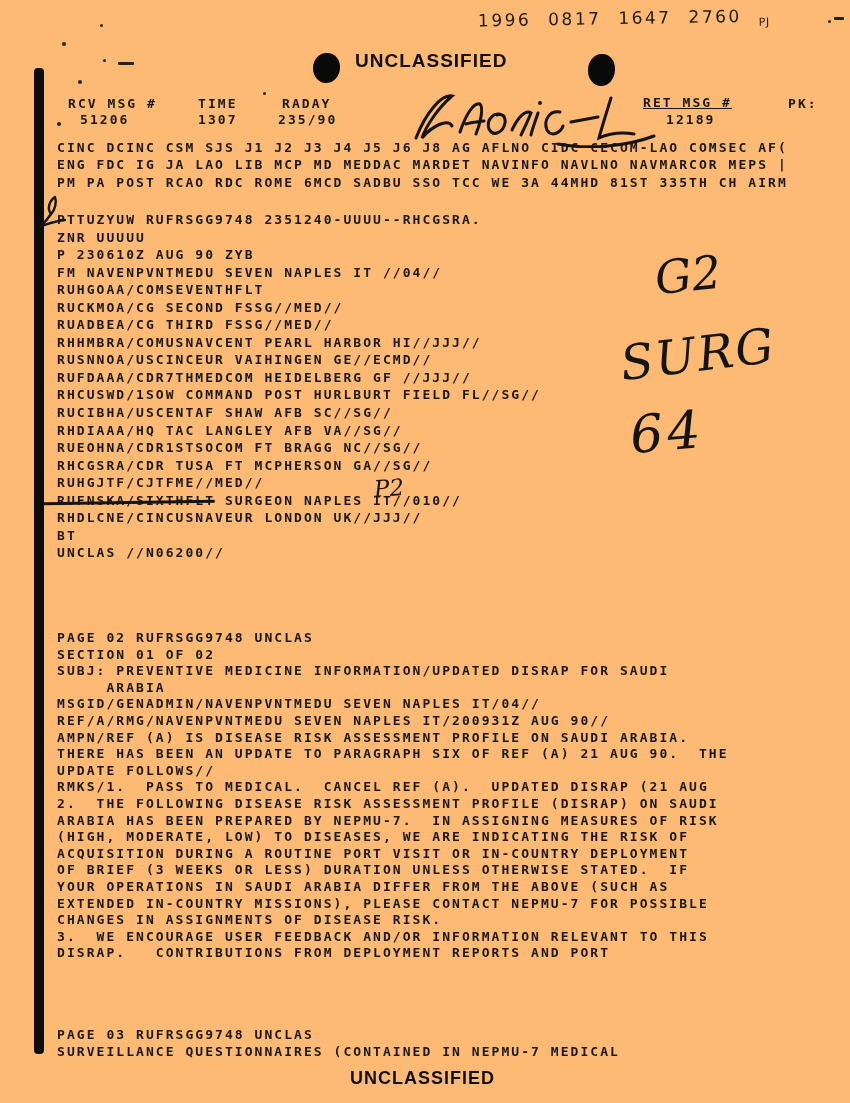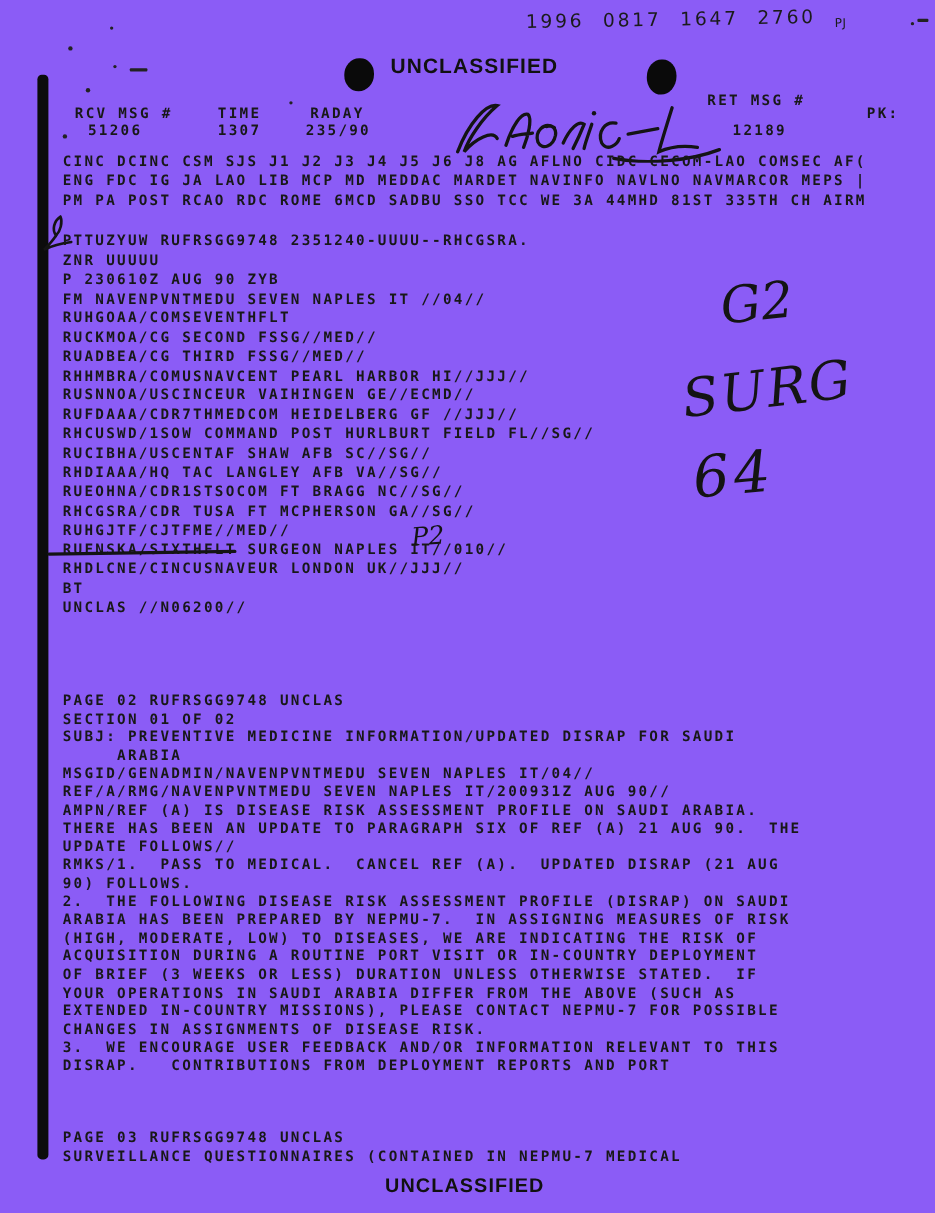--- a/index.html
+++ b/index.html
@@ -1,19 +1,19 @@
 <!DOCTYPE html>
 <html><head>
 <meta charset="utf-8">
 <style>
   html,body{margin:0;padding:0;background:#e8e8e8;}
   .page{
     position:relative;
     width:850px;height:1103px;
-    background:#8b5cf6;
+    background:#fdba74;
     overflow:hidden;
     font-family:"DejaVu Sans Mono", monospace;
   }
   .mono{
     font-family:"DejaVu Sans Mono", monospace;
     font-weight:700;
     color:#181818;
     font-size:13px;
     letter-spacing:2.05px;
     white-space:pre;
@@ -88,21 +88,21 @@
   <div class="punch" style="left:313px;top:53px;width:27px;height:30px;"></div>
   <div class="punch" style="left:588px;top:54px;width:27px;height:32px;"></div>
   <div class="classif" style="left:355px;top:50px;font-size:19px;">UNCLASSIFIED</div>
 
   <div class="mono hdr-label" style="left:68px;top:96px;">RCV MSG #</div>
   <div class="mono hdr-label" style="left:80px;top:112px;">51206</div>
   <div class="mono hdr-label" style="left:198px;top:96px;">TIME</div>
   <div class="mono hdr-label" style="left:198px;top:112px;">1307</div>
   <div class="mono hdr-label" style="left:282px;top:96px;">RADAY</div>
   <div class="mono hdr-label" style="left:278px;top:112px;">235/90</div>
-  <div class="mono hdr-label" style="left:643px;top:84px;">RET MSG #</div>
+  <div class="mono hdr-label" style="left:643px;top:95px;text-decoration:underline;">RET MSG #</div>
   <div class="mono hdr-label" style="left:666px;top:112px;">12189</div>
   <div class="mono hdr-label" style="left:788px;top:96px;">PK:</div>
 
   <svg style="position:absolute;left:408px;top:86px;" width="250" height="62" viewBox="0 0 250 62">
     <g fill="none" stroke="#141414" stroke-width="3" stroke-linecap="round">
       <path d="M8,52 C18,26 34,8 44,10 C30,22 18,40 14,52 C24,40 40,32 44,40"></path>
       <path d="M52,46 C58,28 66,16 72,18 C76,22 72,38 68,48 M58,38 C64,36 70,36 76,35"></path>
       <path d="M96,30 C86,24 78,34 81,43 C85,51 95,47 97,37 C98,30 93,27 89,29"></path>
       <path d="M104,44 C110,31 118,23 123,27 C119,37 115,45 113,49"></path>
       <path d="M130,27 C127,36 124,44 123,49"></path>
@@ -162,21 +162,20 @@
     <div class="mono tline">PAGE 02 RUFRSGG9748 UNCLAS</div>
     <div class="mono tline">SECTION 01 OF 02</div>
     <div class="mono tline">SUBJ: PREVENTIVE MEDICINE INFORMATION/UPDATED DISRAP FOR SAUDI</div>
     <div class="mono tline">     ARABIA</div>
     <div class="mono tline">MSGID/GENADMIN/NAVENPVNTMEDU SEVEN NAPLES IT/04//</div>
     <div class="mono tline">REF/A/RMG/NAVENPVNTMEDU SEVEN NAPLES IT/200931Z AUG 90//</div>
     <div class="mono tline">AMPN/REF (A) IS DISEASE RISK ASSESSMENT PROFILE ON SAUDI ARABIA.</div>
     <div class="mono tline">THERE HAS BEEN AN UPDATE TO PARAGRAPH SIX OF REF (A) 21 AUG 90.  THE</div>
     <div class="mono tline">UPDATE FOLLOWS//</div>
     <div class="mono tline">RMKS/1.  PASS TO MEDICAL.  CANCEL REF (A).  UPDATED DISRAP (21 AUG</div>
-    <div class="mono tline">90) FOLLOWS.</div>
     <div class="mono tline">2.  THE FOLLOWING DISEASE RISK ASSESSMENT PROFILE (DISRAP) ON SAUDI</div>
     <div class="mono tline">ARABIA HAS BEEN PREPARED BY NEPMU-7.  IN ASSIGNING MEASURES OF RISK</div>
     <div class="mono tline">(HIGH, MODERATE, LOW) TO DISEASES, WE ARE INDICATING THE RISK OF</div>
     <div class="mono tline">ACQUISITION DURING A ROUTINE PORT VISIT OR IN-COUNTRY DEPLOYMENT</div>
     <div class="mono tline">OF BRIEF (3 WEEKS OR LESS) DURATION UNLESS OTHERWISE STATED.  IF</div>
     <div class="mono tline">YOUR OPERATIONS IN SAUDI ARABIA DIFFER FROM THE ABOVE (SUCH AS</div>
     <div class="mono tline">EXTENDED IN-COUNTRY MISSIONS), PLEASE CONTACT NEPMU-7 FOR POSSIBLE</div>
     <div class="mono tline">CHANGES IN ASSIGNMENTS OF DISEASE RISK.</div>
     <div class="mono tline">3.  WE ENCOURAGE USER FEEDBACK AND/OR INFORMATION RELEVANT TO THIS</div>
     <div class="mono tline">DISRAP.   CONTRIBUTIONS FROM DEPLOYMENT REPORTS AND PORT</div>

